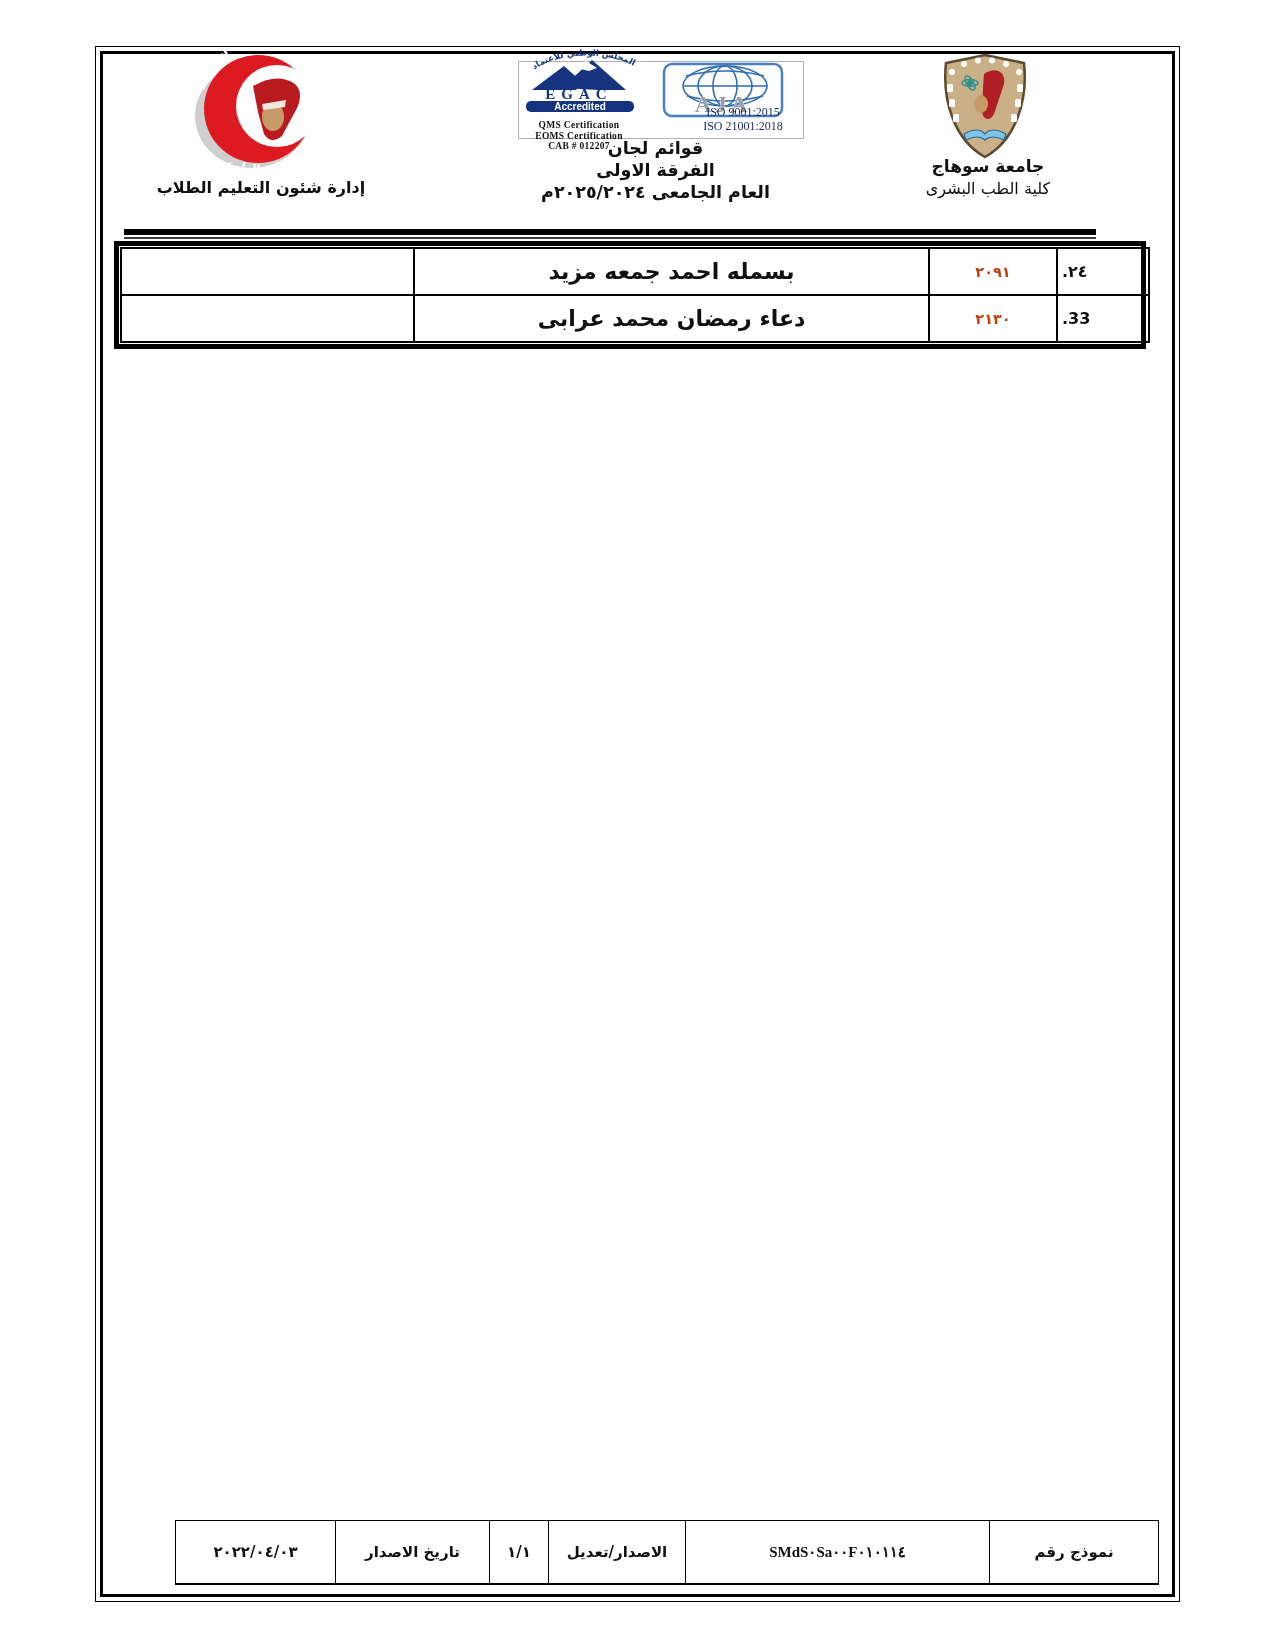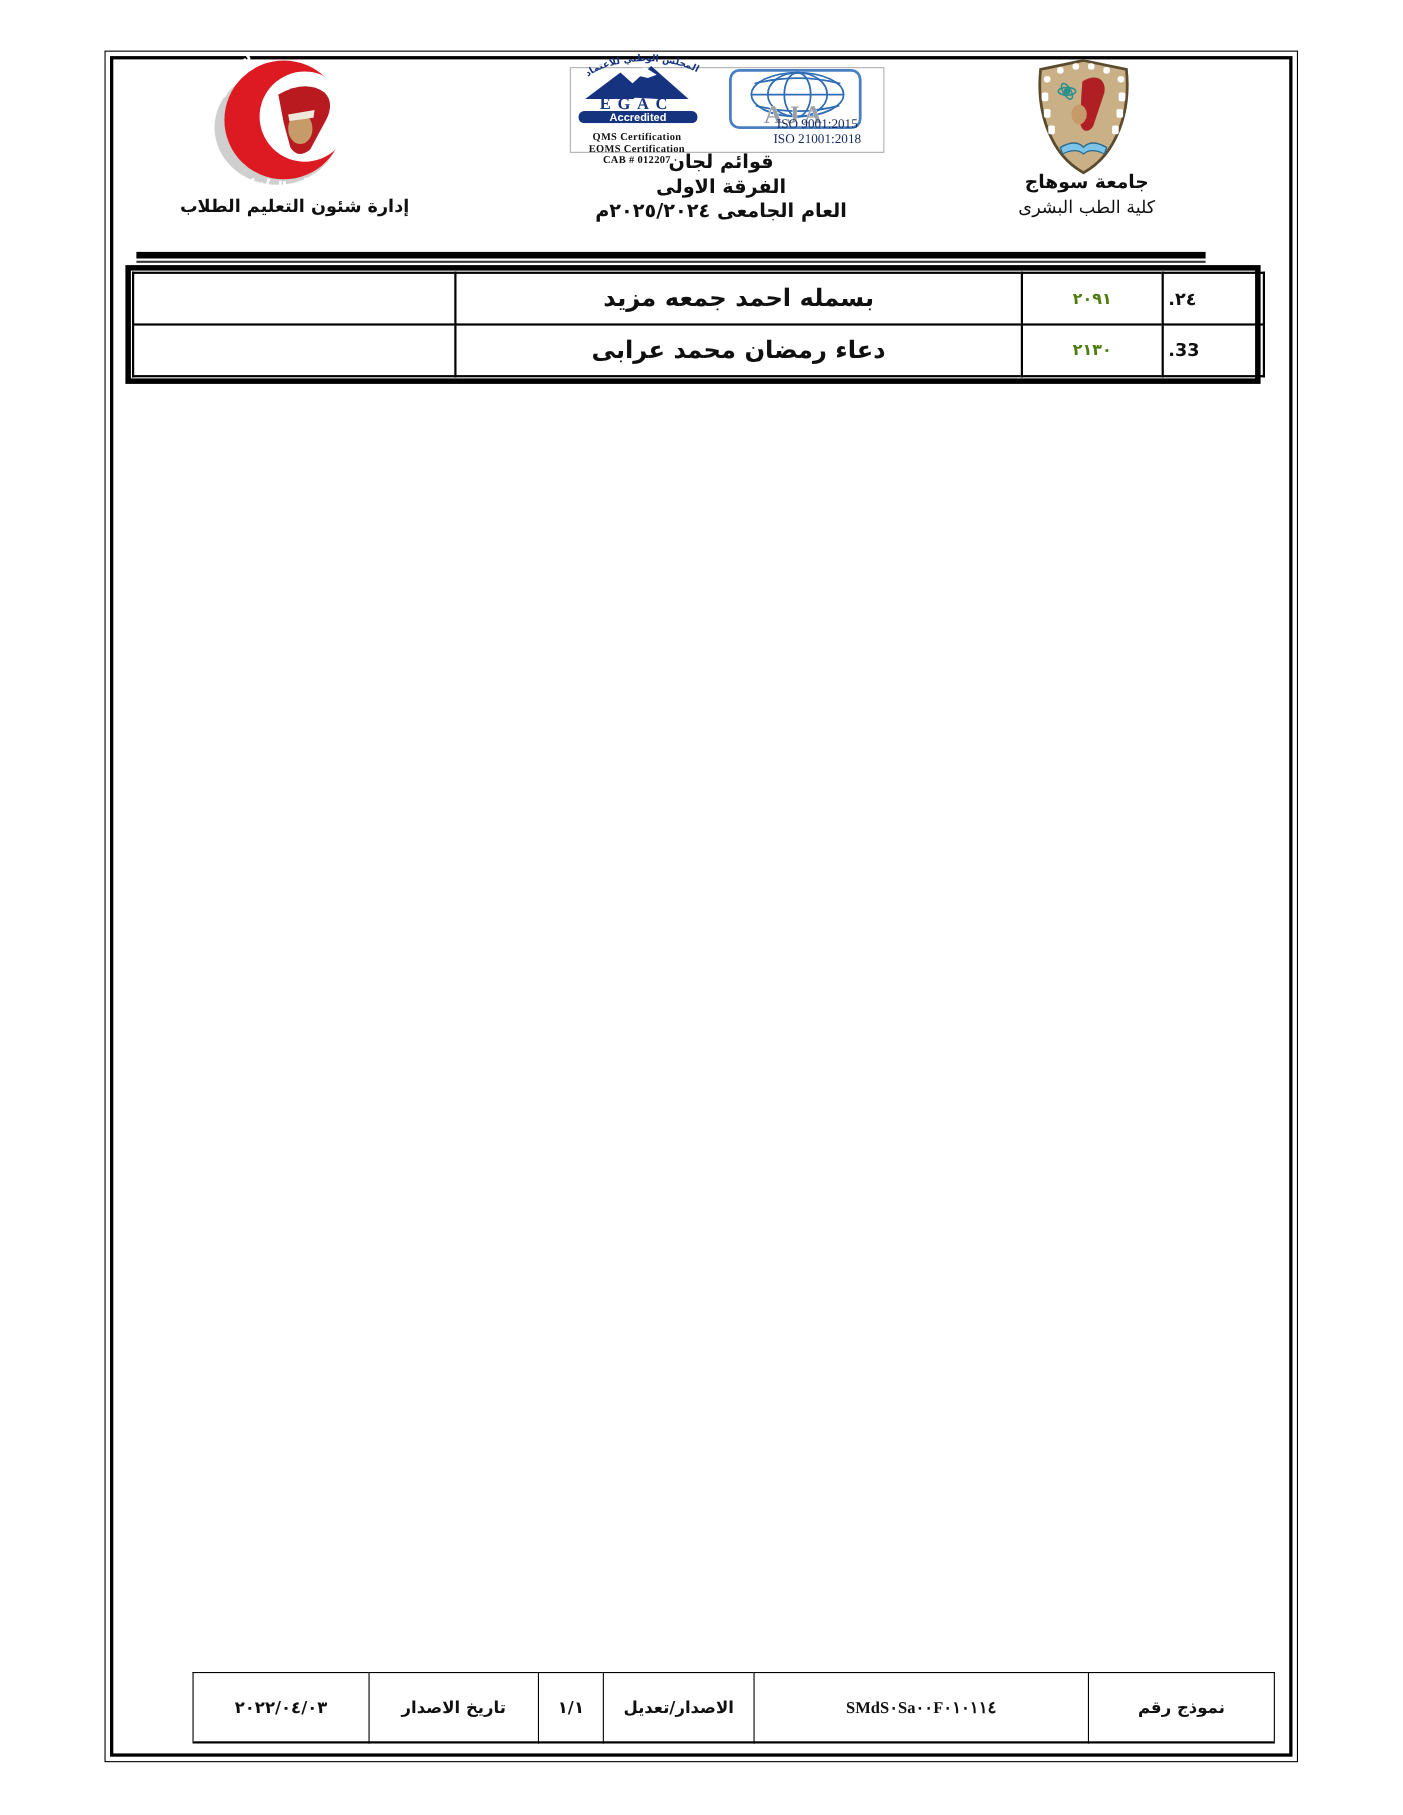--- a/index.html
+++ b/index.html
@@ -7,39 +7,39 @@
     position:relative;width:1275px;height:1650px;background:#ffffff;overflow:hidden;
     font-family:"DejaVu Sans",sans-serif;color:#101010;
   }
   
   .page-border-outer{position:absolute;left:95px;top:46px;width:1083px;height:1554px;border:1.5px solid #000;}
   .page-border-inner{position:absolute;left:4px;top:4px;right:4px;bottom:4px;border:3px solid #000;}
   .abs{position:absolute;}
   .rtl{direction:rtl;}
 
   
-  .dept-label{left:150px;top:178px;width:222px;font-size:16px;font-weight:bold;}
+  .dept-label{left:150px;top:178px;width:222px;font-size:16px;font-weight:bold;text-align:center;}
   .uni-name{left:918px;top:156px;width:140px;font-size:17px;font-weight:bold;text-align:center;}
   .fac-name{left:903px;top:179px;width:170px;font-size:16px;font-weight:normal;text-align:center;}
   .titles{left:528px;top:137px;width:255px;font-size:17.5px;font-weight:bold;text-align:center;line-height:22px;direction:rtl;}
   .logo-box{left:518px;top:61px;width:284px;height:76px;border:1px solid #b0b0b0;}
   .qms-lines{left:506px;top:120px;width:146px;text-align:center;font-family:"Liberation Serif",serif;
              font-weight:bold;font-size:9.5px;line-height:10.5px;letter-spacing:.3px;color:#111;}
   .iso-lines{left:676px;top:106px;width:134px;text-align:center;font-family:"Liberation Serif",serif;
              font-weight:normal;font-size:12px;line-height:13.5px;color:#16285e;}
   
   .header-rule{left:124px;top:229px;width:972px;height:2px;background:#fff;
                border-top:6px solid #000;border-bottom:2px solid #3a3a3a;}
 
   
   .main-table-wrap{left:114px;top:241px;width:1020px;background:#fff;border:5px solid #000;padding:1px;}
   table.main{border-collapse:collapse;width:100%;direction:rtl;table-layout:fixed;}
   table.main td{border:2px solid #000;height:45px;vertical-align:middle;padding:0 4px;overflow:hidden;}
   td.col-serial{width:82px;font-size:16px;font-weight:bold;text-align:left;}
-  td.col-id{width:118px;font-size:14.5px;text-align:center;font-weight:bold;color:#4d7c0f;}
+  td.col-id{width:118px;font-size:14.5px;text-align:center;font-weight:bold;color:#c2410c;}
   td.col-name{width:505px;font-size:22px;font-weight:bold;text-align:center;}
   td.col-notes{width:283px;}
 
   
   .footer-table-wrap{left:175px;top:1520px;width:947px;}
   table.footer{border-collapse:collapse;width:100%;direction:rtl;table-layout:fixed;
                border:1px solid #000;border-bottom:2.5px solid #000;}
   table.footer td{border:1px solid #000;height:30px;vertical-align:middle;text-align:center;
                   font-size:15px;font-weight:bold;padding:16px 3px;overflow:hidden;}
   td.f-label{width:162px;}

